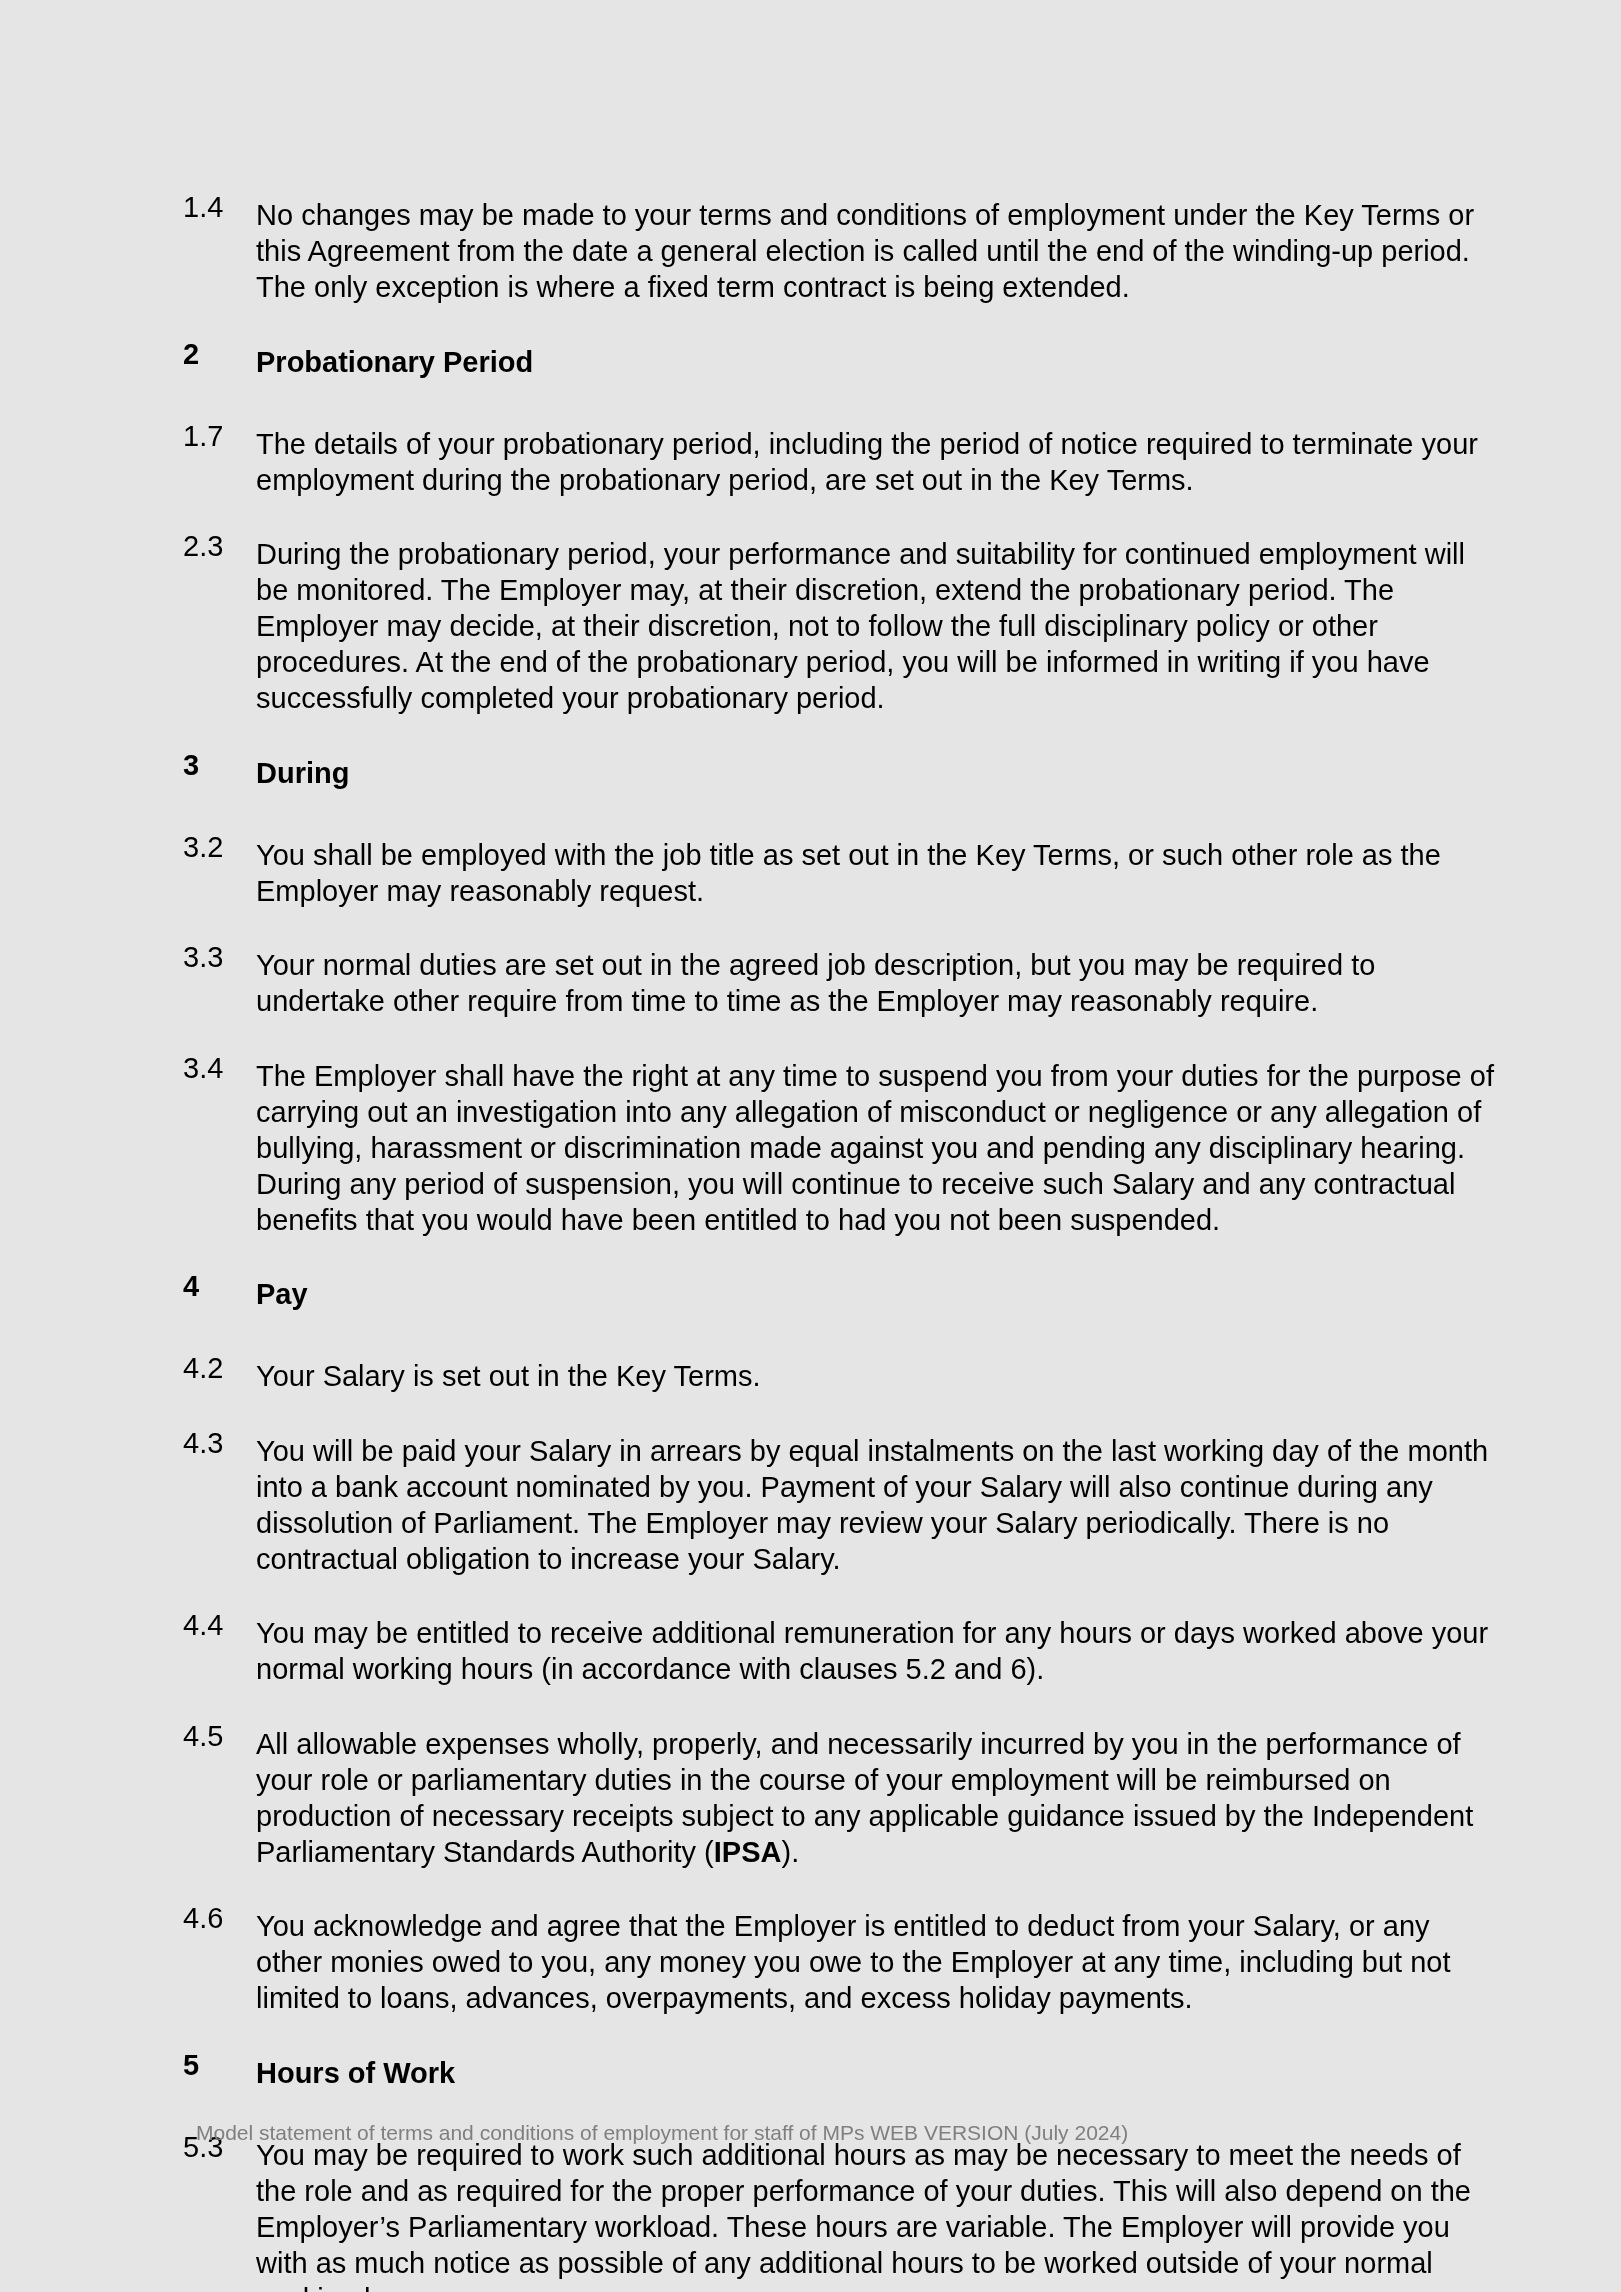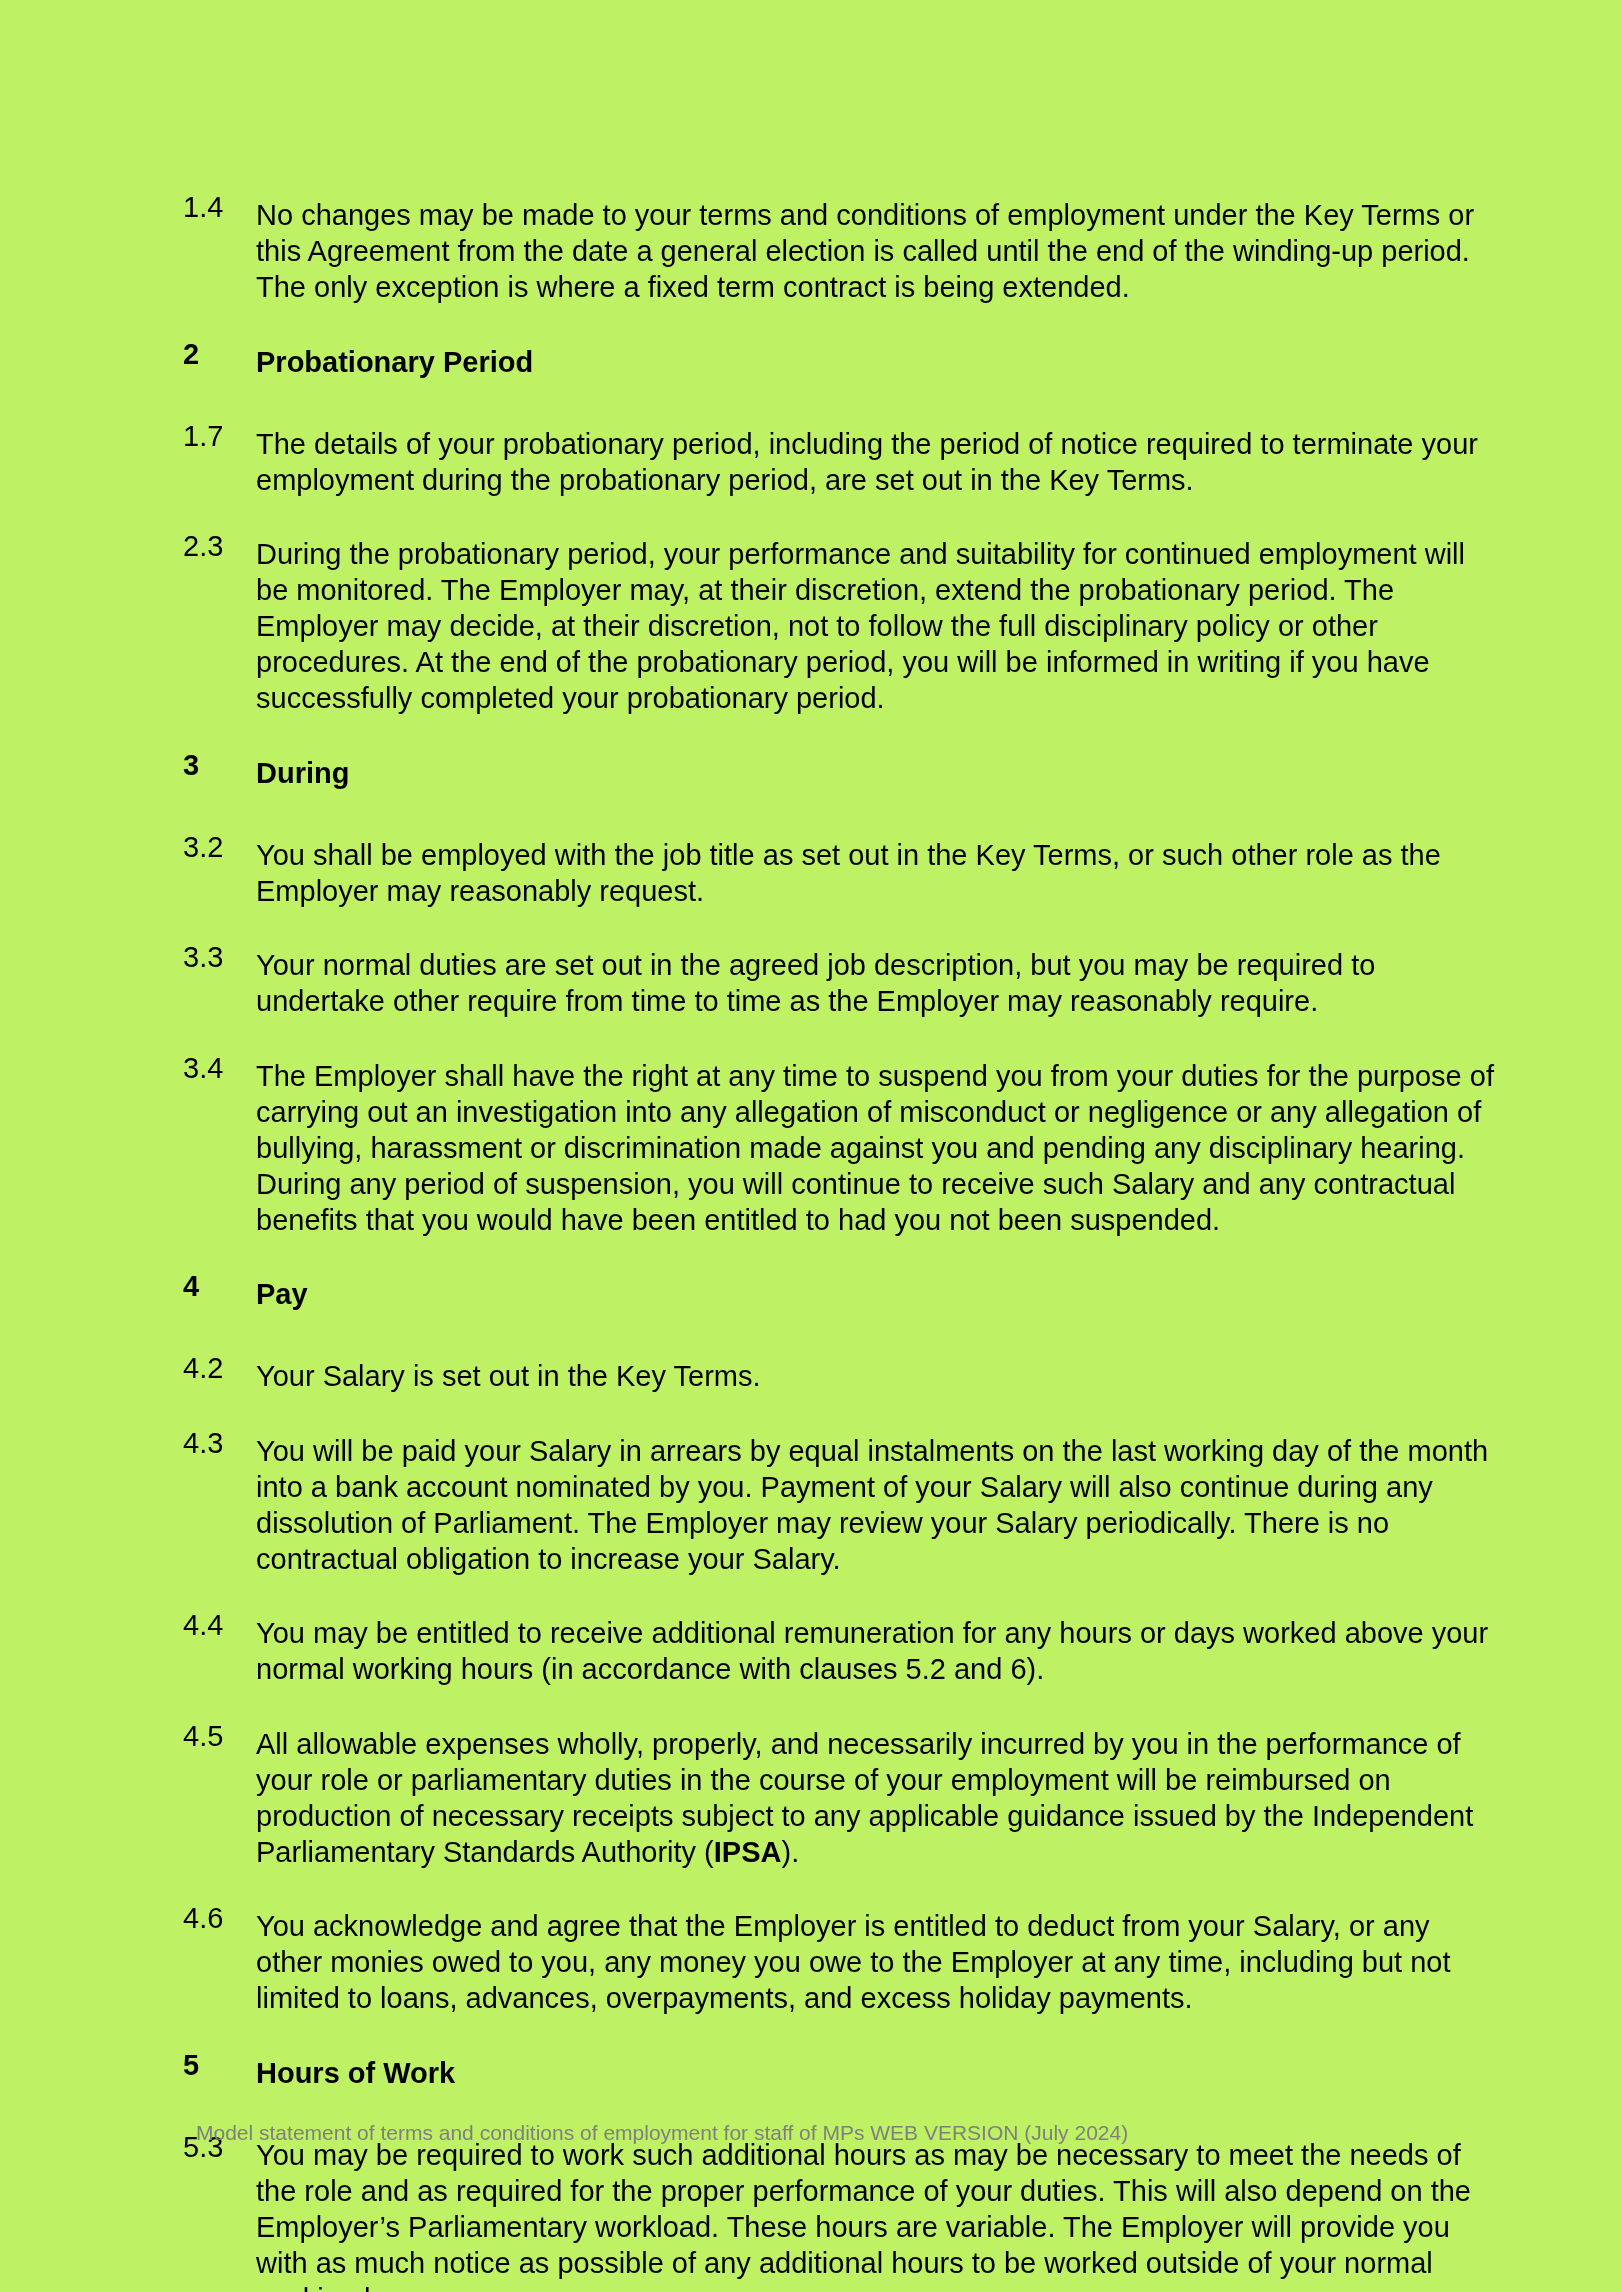--- a/index.html
+++ b/index.html
@@ -4,21 +4,21 @@
 <style>
   html, body {
     margin: 0;
     padding: 0;
     background: #ffffff;
   }
   .page {
     position: relative;
     width: 1621px;
     height: 2293px;
-    background: #bef264;
+    background: #e5e5e5;
     font-family: "Liberation Sans", "DejaVu Sans", sans-serif;
     color: #000000;
     overflow: hidden;
   }
   .content {
     position: absolute;
     left: 183px;
     top: 189px;
     width: 1326px;
   }

